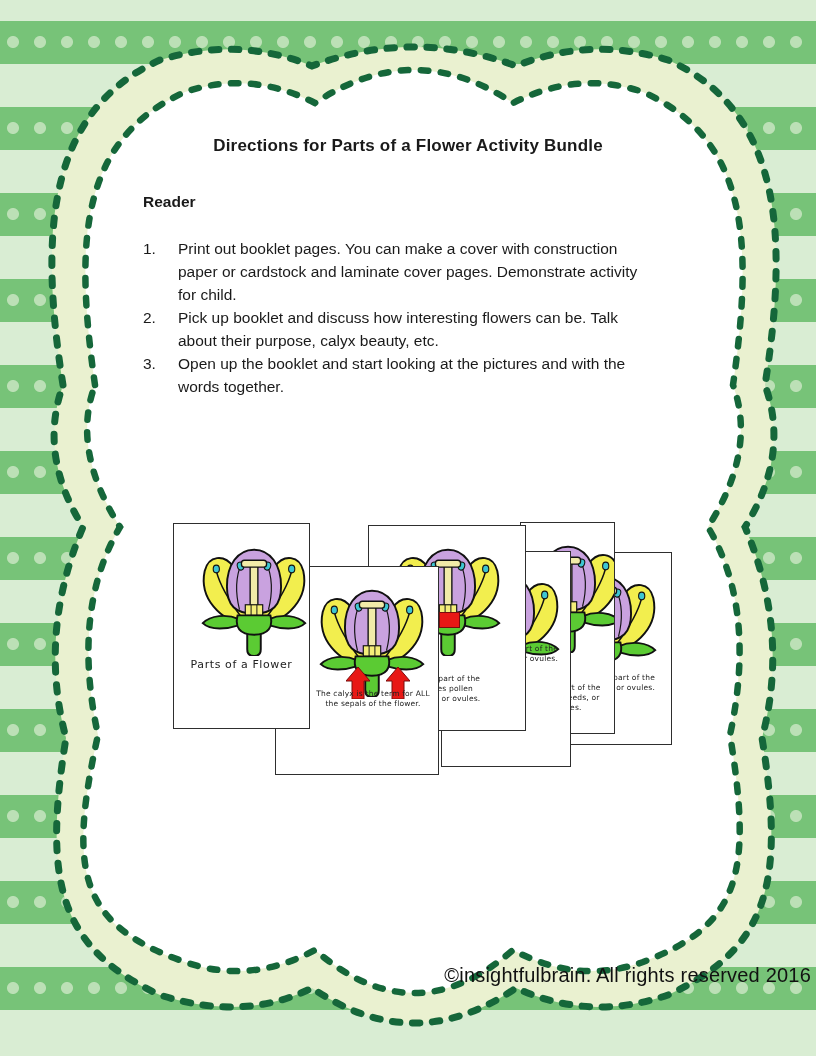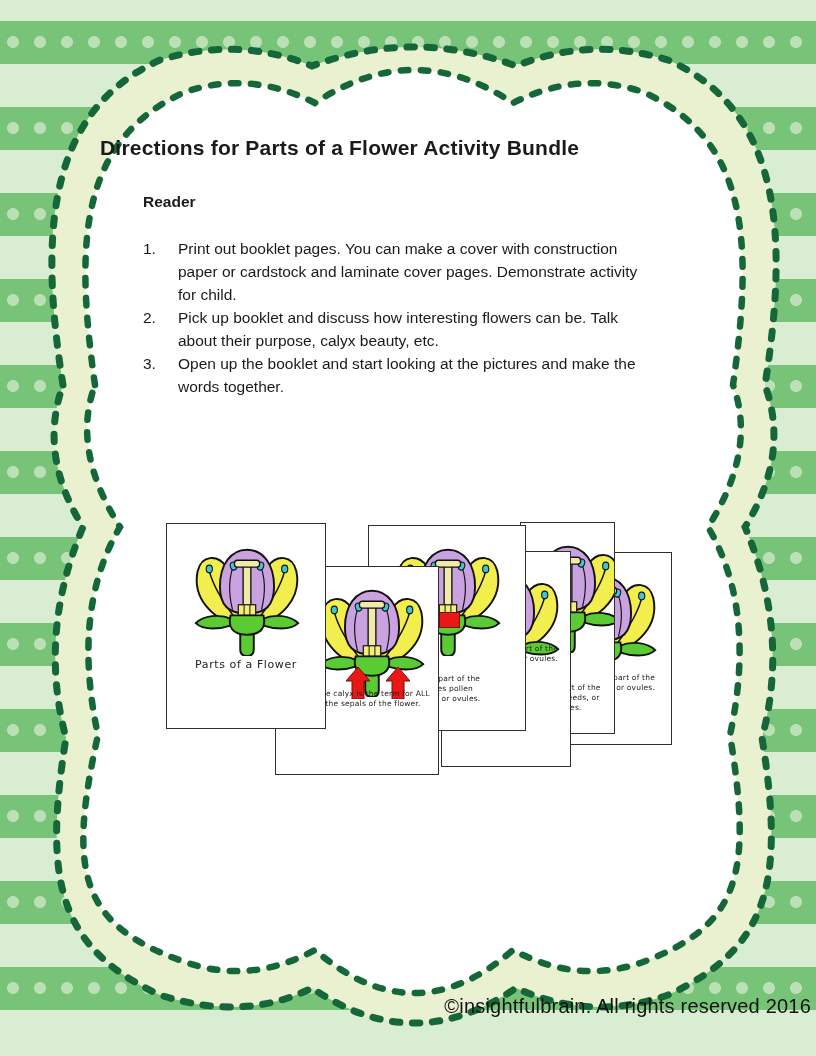--- a/index.html
+++ b/index.html
@@ -15,41 +15,41 @@
       radial-gradient(circle at 13px 64px, #BCE0B6 5.5px, rgba(0,0,0,0) 6.5px),
       repeating-linear-gradient(180deg, #D9EDD3 0 43px, #77C378 43px 86px);
     background-size:27px 86px, auto;
     background-position:0 -22px, 0 -22px;
   }
   .frame{position:absolute;left:0;top:0;z-index:1;}
   .frame .band{fill:#EAF1D0;stroke:#15673A;stroke-width:7;stroke-linecap:round;stroke-dasharray:7.5 12.5;}
   .frame .paper{fill:#FFFFFF;stroke:#15673A;stroke-width:6.5;stroke-linecap:round;stroke-dasharray:7.5 12.5;}
 
   .content{position:absolute;inset:0;z-index:2;color:#1a1a1a;}
-  .title{position:absolute;left:100px;top:136px;width:616px;
-         font-size:21px;font-weight:600;letter-spacing:.2px;}
+  .title{position:absolute;left:100px;top:136px;width:616px;text-align:center;
+         font-size:17px;font-weight:600;letter-spacing:.2px;}
   .reader{position:absolute;left:143px;top:193px;font-size:15.5px;font-weight:bold;}
   .steps{position:absolute;left:143px;top:237px;width:515px;}
   .step{display:flex;font-size:15.5px;line-height:23px;}
   .step .num{width:35px;flex:0 0 35px;}
   .step .txt{width:480px;}
 
   
   .cards{position:absolute;inset:0;z-index:3;}
   .card{position:absolute;background:#fff;border:1.5px solid #2e2e2e;overflow:hidden;box-sizing:border-box;}
   .flower{position:absolute;}
   .cap{position:absolute;left:0;right:0;text-align:center;
        font-family:"DejaVu Sans",sans-serif;font-size:7.5px;line-height:10px;
        letter-spacing:.2px;color:#222;}
   .cap.big{font-size:11px;letter-spacing:.6px;line-height:14px;}
   .cap.right{text-align:right;}
   .arrow{position:absolute;}
   .redrect{position:absolute;background:#E81815;border:1px solid #7a0c0c;}
 
-  .copyright{position:absolute;right:5px;top:995px;z-index:2;
+  .copyright{position:absolute;right:5px;top:964px;z-index:2;
              font-size:20px;color:#111;letter-spacing:.2px;}
 </style>
 </head>
 <body>
 
 <div class="stripes"></div>
 
 <svg class="frame" width="816" height="1056" viewBox="0 0 816 1056" aria-hidden="true">
   <path class="band" d="M63,385 C40,240 44,112 160,60 Q238,36 312,66 Q414,28 516,66 Q590,36 668,60
        C784,112 788,240 765,385 Q790,455 745,527 Q790,633 762,738
@@ -105,21 +105,21 @@
     <div class="step">
       <span class="num">1.</span>
       <span class="txt">Print out booklet pages. You can make a cover with construction paper or cardstock and laminate cover pages. Demonstrate activity for child.</span>
     </div>
     <div class="step">
       <span class="num">2.</span>
       <span class="txt">Pick up booklet and discuss how interesting flowers can be. Talk about their purpose, calyx beauty, etc.</span>
     </div>
     <div class="step">
       <span class="num">3.</span>
-      <span class="txt">Open up the booklet and start looking at the pictures and make the words together.</span>
+      <span class="txt">Open up the booklet and start looking at the pictures and with the words together.</span>
     </div>
   </div>
 </div>
 
 <div class="cards">
 
   <div class="card" style="left:534px;top:552px;width:138px;height:193px;z-index:10">
     <svg class="flower" style="left:6px;top:14px" width="126" height="116" viewBox="0 0 130 120">
         <use href="#flower-art"></use>
       </svg>
@@ -170,21 +170,21 @@
       </svg>
     <svg class="arrow" style="left:110px;top:100px" width="24" height="32" viewBox="0 0 24 32">
         <use href="#arrow-up"></use>
       </svg>
     <div class="cap" style="left:30px;right:auto;width:134px;top:122px">
       <div>The calyx is the term for ALL</div>
       <div>the sepals of the flower.</div>
     </div>
   </div>
 
-  <div class="card" style="left:166px;top:523px;width:160px;height:206px;z-index:60">
+  <div class="card" style="left:173px;top:523px;width:137px;height:206px;z-index:60">
     <svg class="flower" style="left:17px;top:16px" width="126" height="116" viewBox="0 0 130 120">
         <use href="#flower-art"></use>
       </svg>
     <div class="cap big" style="top:134px">Parts of a Flower</div>
   </div>
 
 </div>
 
 <div class="copyright">©insightfulbrain. All rights reserved 2016</div>
 

